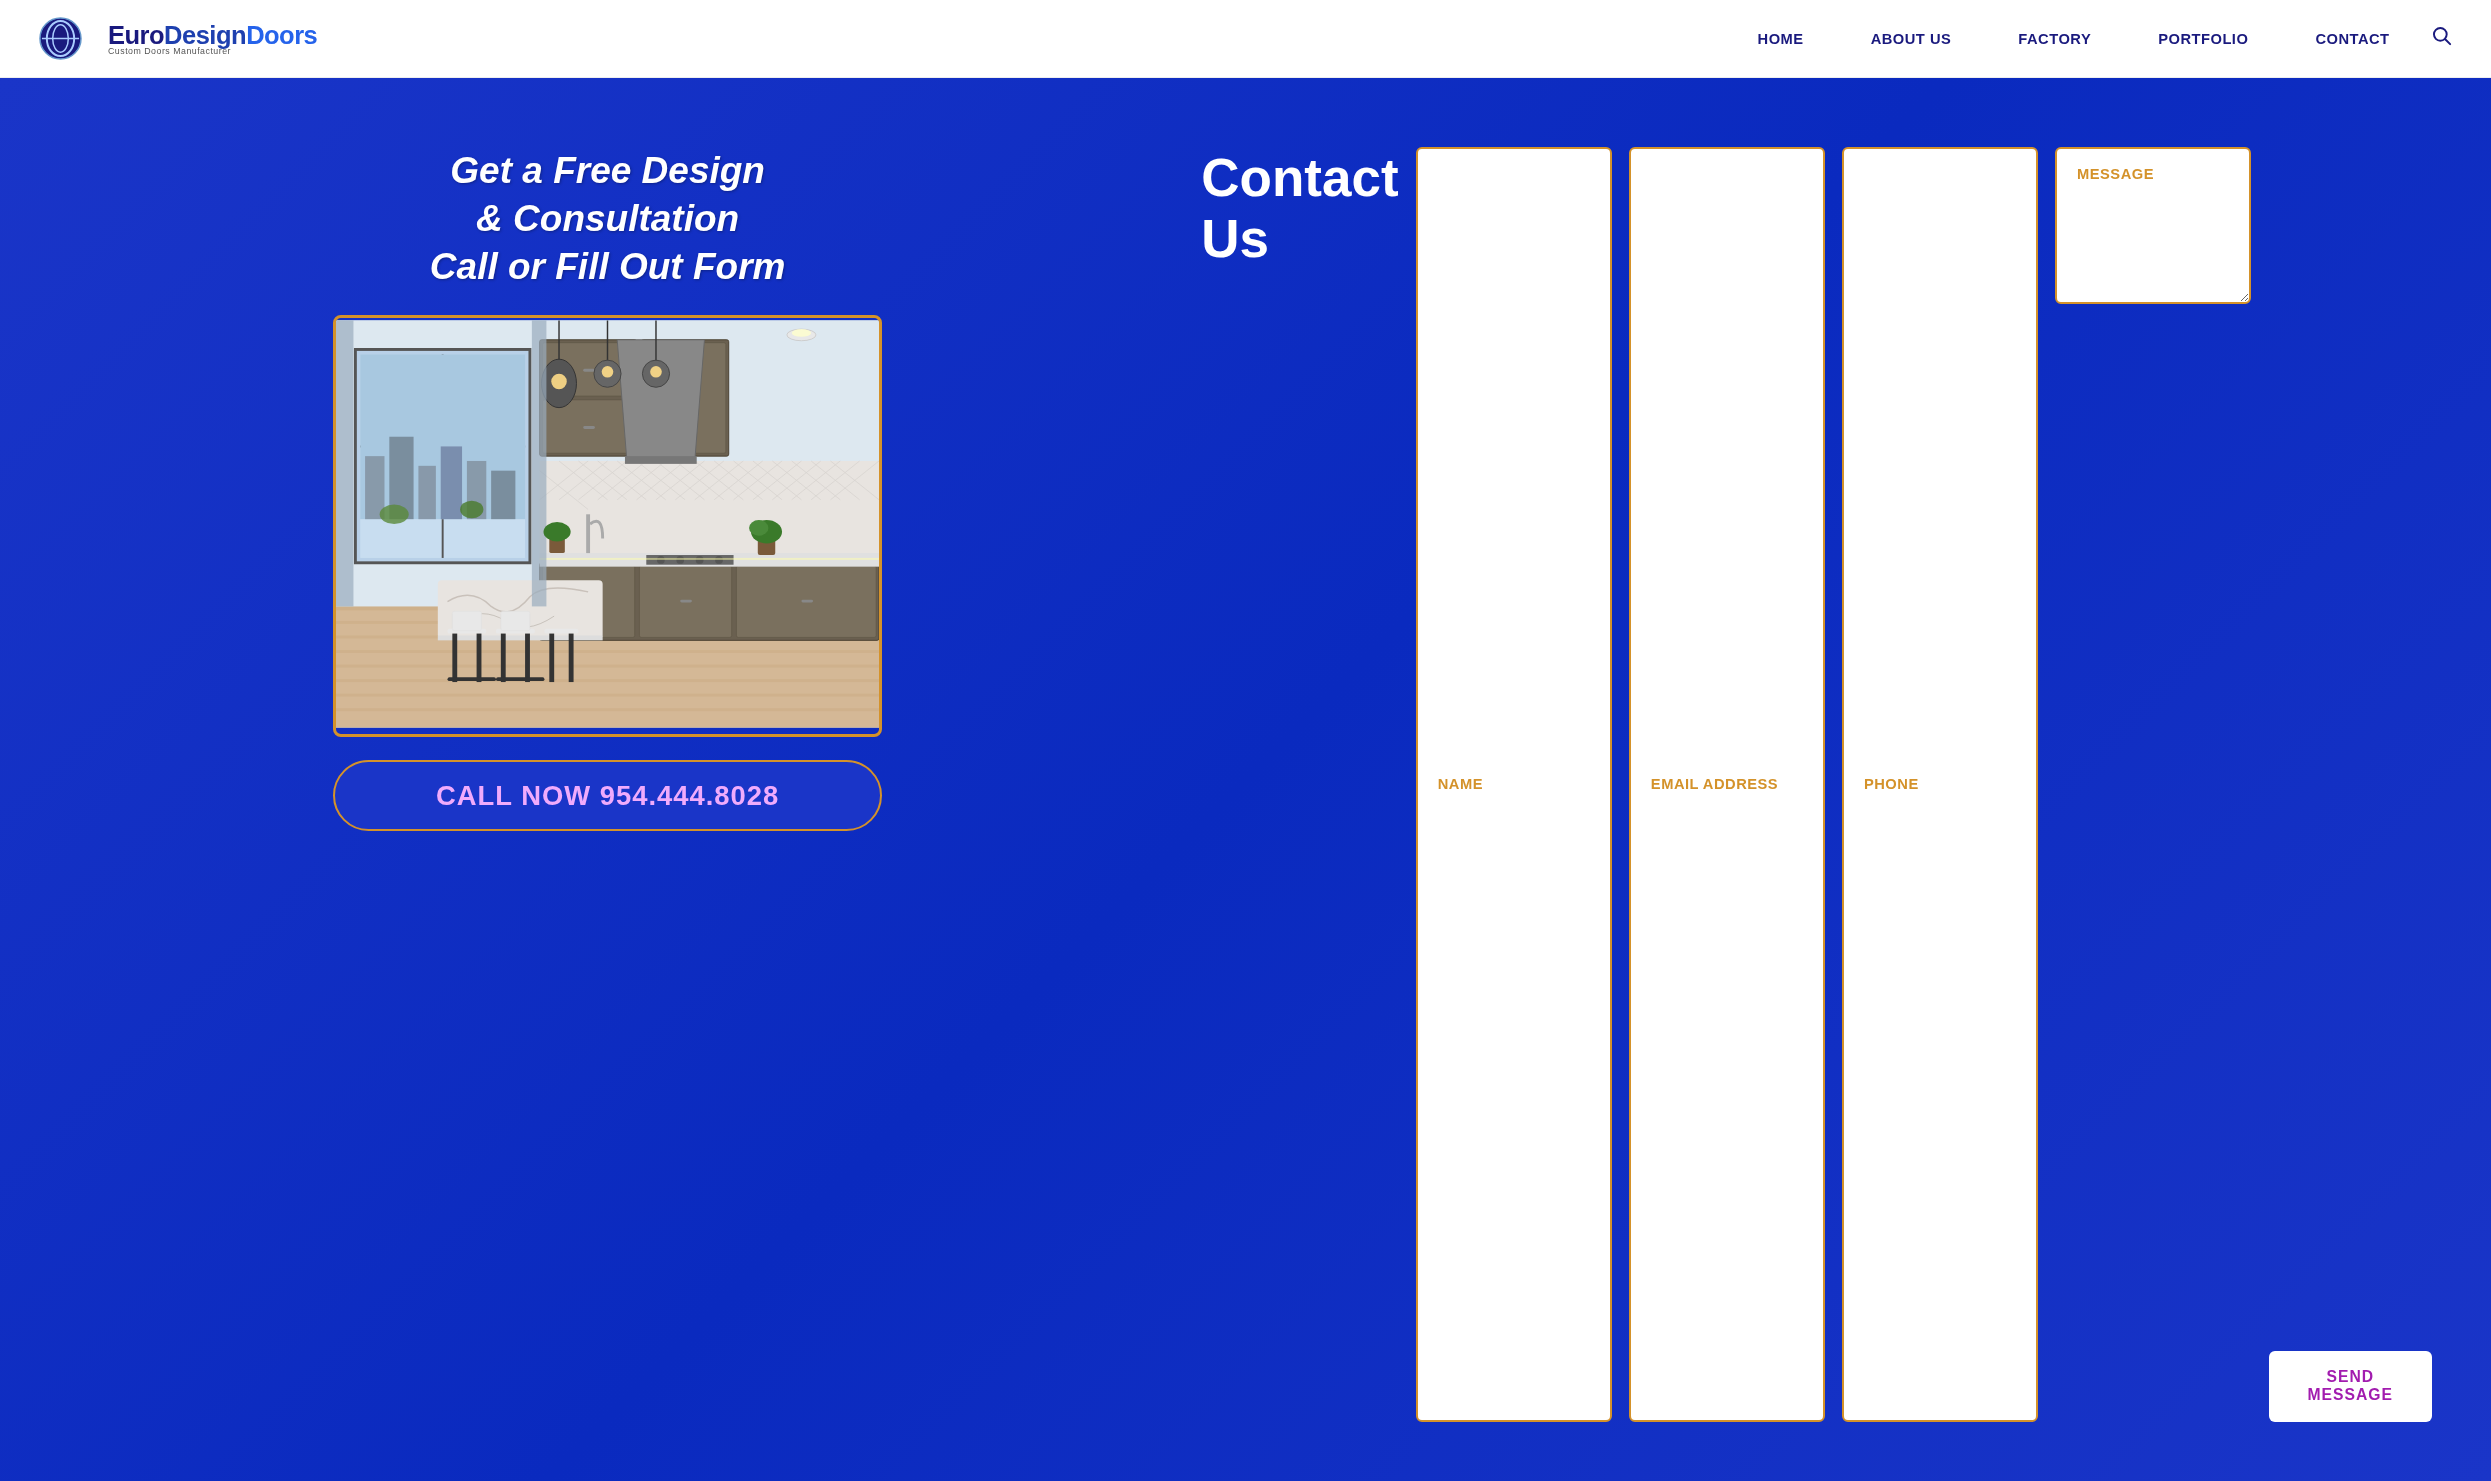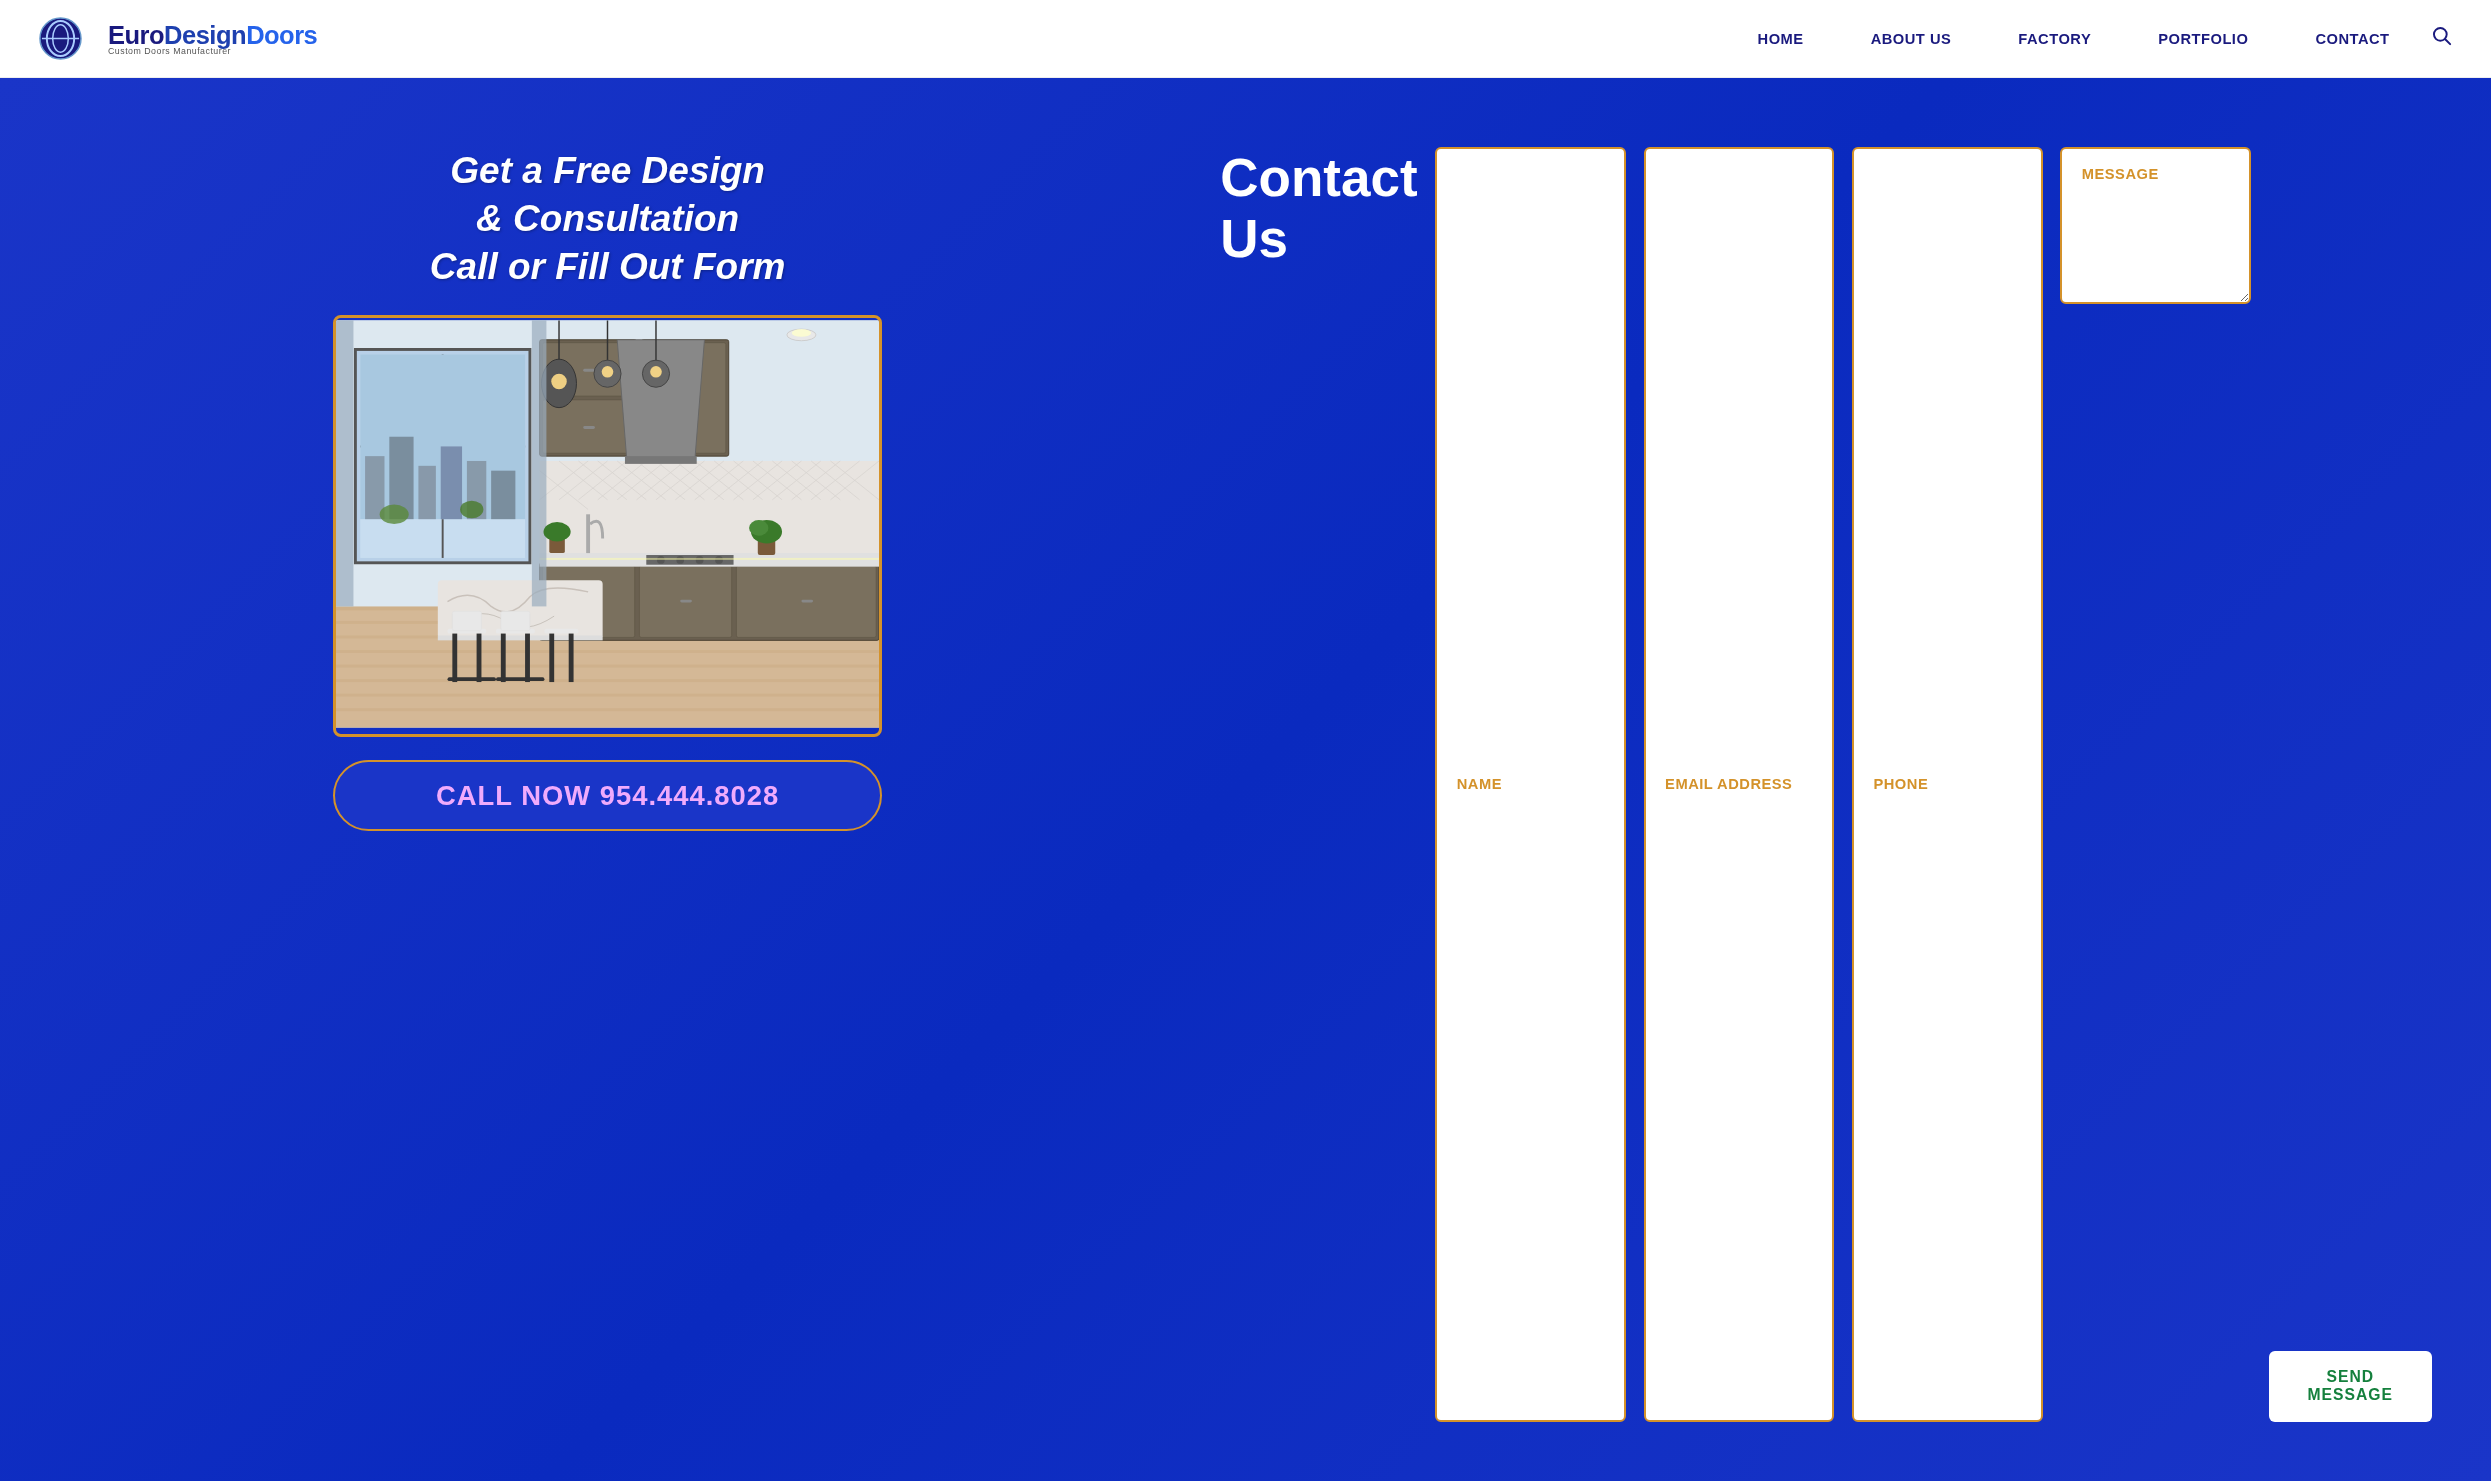--- a/index.html
+++ b/index.html
@@ -63,21 +63,21 @@
       font-size: 17.6px;
       margin-left: 7.8px;
     }
 
     
     .hero {
       background: #1a35c8;
       background: linear-gradient(135deg, #1a35c8 0%, #0a2abf 50%, #1a35c8 100%);
       padding: 59px 59px 59px 78px;
       display: flex;
-      gap: 83px;
+      gap: 64px;
       min-height: calc(100vh - 78px);
     }
 
     
     .left-col {
       flex: 0 0 45%;
       display: flex;
       flex-direction: column;
       align-items: center;
       gap: 23.5px;
@@ -152,21 +152,21 @@
     }
     textarea.form-field {
       height: 157px;
       resize: vertical;
     }
     .send-btn {
       align-self: flex-end;
       background: #fff;
       border: none;
       border-radius: 5.9px;
-      color: #15803d;
+      color: #a21caf;
       font-size: 15.7px;
       font-weight: 800;
       letter-spacing: 1px;
       padding: 17.6px 39px;
       cursor: pointer;
       text-transform: uppercase;
     }
     
   </style>
 </head>

